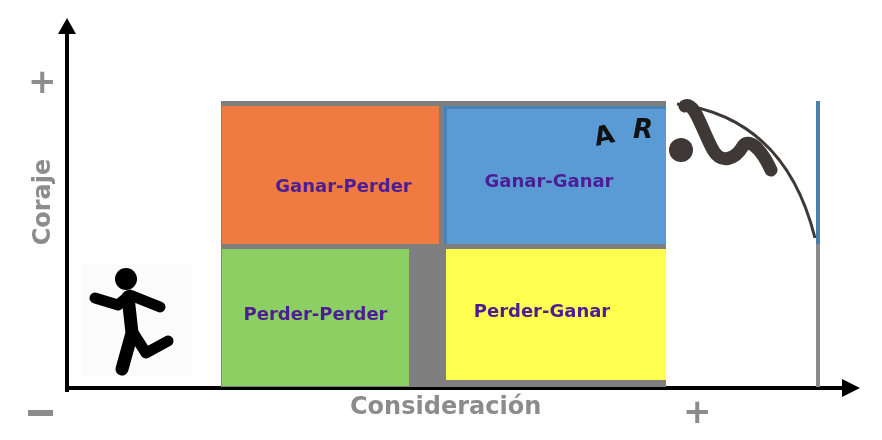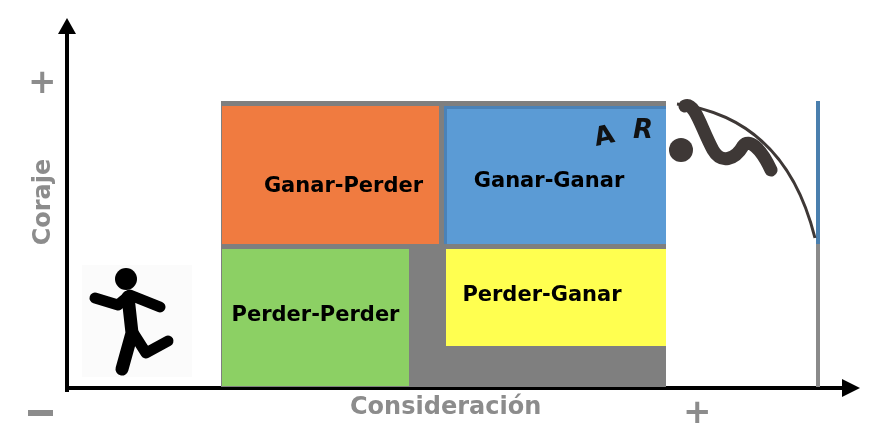--- a/index.html
+++ b/index.html
@@ -1,20 +1,20 @@
 <!DOCTYPE html>
 <html><head>
 <meta charset="utf-8">
 <style>
   html, body { margin: 0; padding: 0; background: #ffffff; }
   body { width: 882px; height: 440px; position: relative; overflow: hidden;
          font-family: "DejaVu Sans", sans-serif; }
   .abs { position: absolute; }
   .quad { position: absolute; display: flex; align-items: center; justify-content: center; }
-  .quad-label { font-family: "DejaVu Sans", sans-serif; font-weight: bold; font-size: 21px; color: #000000; white-space: nowrap; }
+  .quad-label { font-family: "DejaVu Sans", sans-serif; font-weight: bold; font-size: 18px; color: #4c1d95; white-space: nowrap; }
   .axis-label { font-family: "DejaVu Sans", sans-serif; font-weight: bold; color: #8c8c8c; font-size: 24px; }
   .sign { font-family: "DejaVu Sans", sans-serif; font-weight: bold; color: #8c8c8c; }
 </style>
 </head>
 <body>
 
 <div class="abs" style="left:65px; top:30px; width:4px; height:362px; background:#000;"></div>
 <svg class="abs" style="left:58px; top:18px;" width="18" height="18" viewBox="0 0 18 18">
   <polygon points="9,0 18,16 0,16" fill="#000"></polygon>
 </svg>
@@ -35,21 +35,21 @@
 
 <div class="quad" style="left:222px; top:106px; width:217px; height:138px; background:#f07b40;">
   <span class="quad-label" style="margin-left:26px; margin-top:20px;">Ganar-Perder</span>
 </div>
 <div class="quad" style="left:444px; top:106px; width:222px; height:138px; background:#5b9bd5; box-shadow: inset 3px 3px 0 #4a82b8;">
   <span class="quad-label" style="margin-left:-12px; margin-top:10px;">Ganar-Ganar</span>
 </div>
 <div class="quad" style="left:222px; top:249px; width:187px; height:137px; background:#8cd064;">
   <span class="quad-label" style="margin-top:-8px;">Perder-Perder</span>
 </div>
-<div class="quad" style="left:446px; top:249px; width:220px; height:97px; background:#ffff50;">
+<div class="quad" style="left:446px; top:249px; width:220px; height:131px; background:#ffff50;">
   <span class="quad-label" style="margin-left:-28px; margin-top:-8px;">Perder-Ganar</span>
 </div>
 
 <div class="abs" style="left:594px; top:120px; font-size:26px; font-weight:bold; color:#111; transform: rotate(-12deg); font-family:'DejaVu Sans', sans-serif;">A</div>
 <div class="abs" style="left:633px; top:114px; font-size:26px; font-weight:bold; font-style:italic; color:#111; font-family:'DejaVu Sans', sans-serif;">R</div>
 
 <div class="abs" style="left:816px; top:101px; width:4px; height:143px; background:#4a7fae;"></div>
 <div class="abs" style="left:816px; top:244px; width:4px; height:143px; background:#8a8a8a;"></div>
 
 <svg class="abs" style="left:665px; top:98px;" width="160" height="150" viewBox="0 0 160 150">

